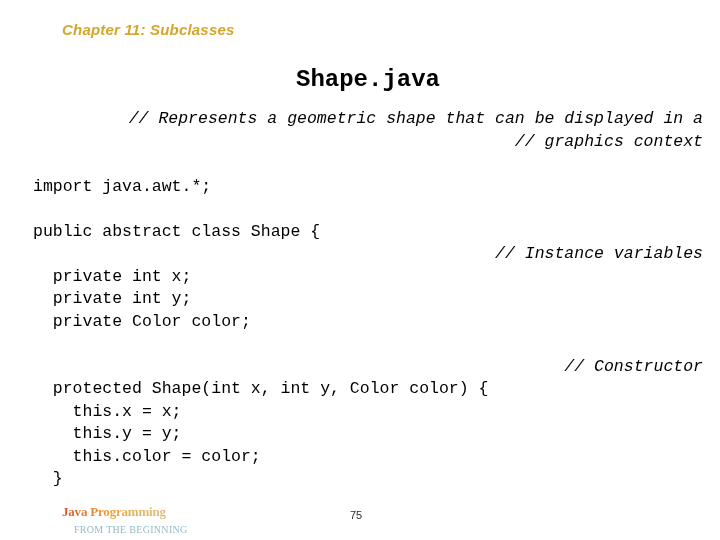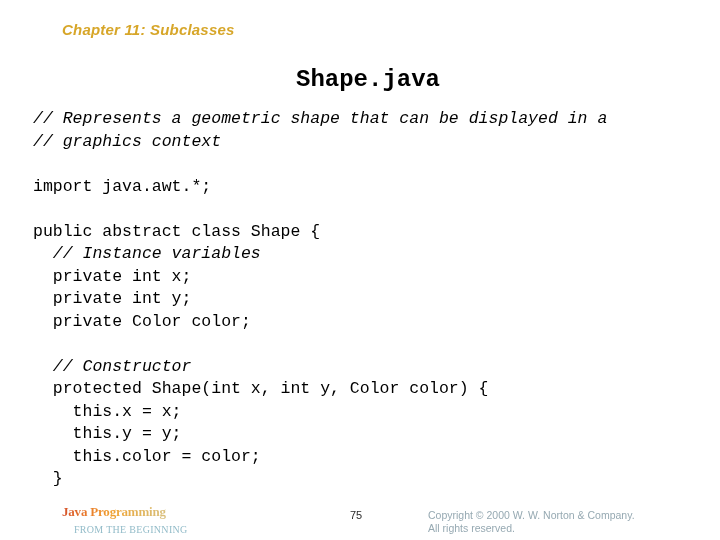--- a/index.html
+++ b/index.html
@@ -64,20 +64,21 @@
   }
   .code-line {
     height: 22.5px;
     white-space: pre;
   }
   .code-line.blank {
     height: 22.5px;
   }
   .code-line.comment {
     font-style: italic;
+    text-align: right;
   }
 
   
   .footer-logo {
     position: absolute;
     left: 62px;
     top: 504px;
     font-family: "Liberation Serif", serif;
     font-size: 13px;
     font-weight: bold;
@@ -131,18 +132,14 @@
   <div class="slide-title">Shape.java</div>
 
   <div class="code-block"><div class="code-line comment">// Represents a geometric shape that can be displayed in a</div><div class="code-line comment">// graphics context</div><div class="code-line blank"></div><div class="code-line">import java.awt.*;</div><div class="code-line blank"></div><div class="code-line">public abstract class Shape {</div><div class="code-line comment">  // Instance variables</div><div class="code-line">  private int x;</div><div class="code-line">  private int y;</div><div class="code-line">  private Color color;</div><div class="code-line blank"></div><div class="code-line comment">  // Constructor</div><div class="code-line">  protected Shape(int x, int y, Color color) {</div><div class="code-line">    this.x = x;</div><div class="code-line">    this.y = y;</div><div class="code-line">    this.color = color;</div><div class="code-line">  }</div></div>
 
   <div class="footer-logo">Java Programming</div>
 
   <div class="footer-sub">FROM THE BEGINNING</div>
 
   <div class="footer-pagenum">75</div>
 
-  <div class="footer-copyright">
-    <div>Copyright © 2000 W. W. Norton &amp; Company.</div>
-    <div>All rights reserved.</div>
-  </div>
 
 </div>
 
 </body></html>

